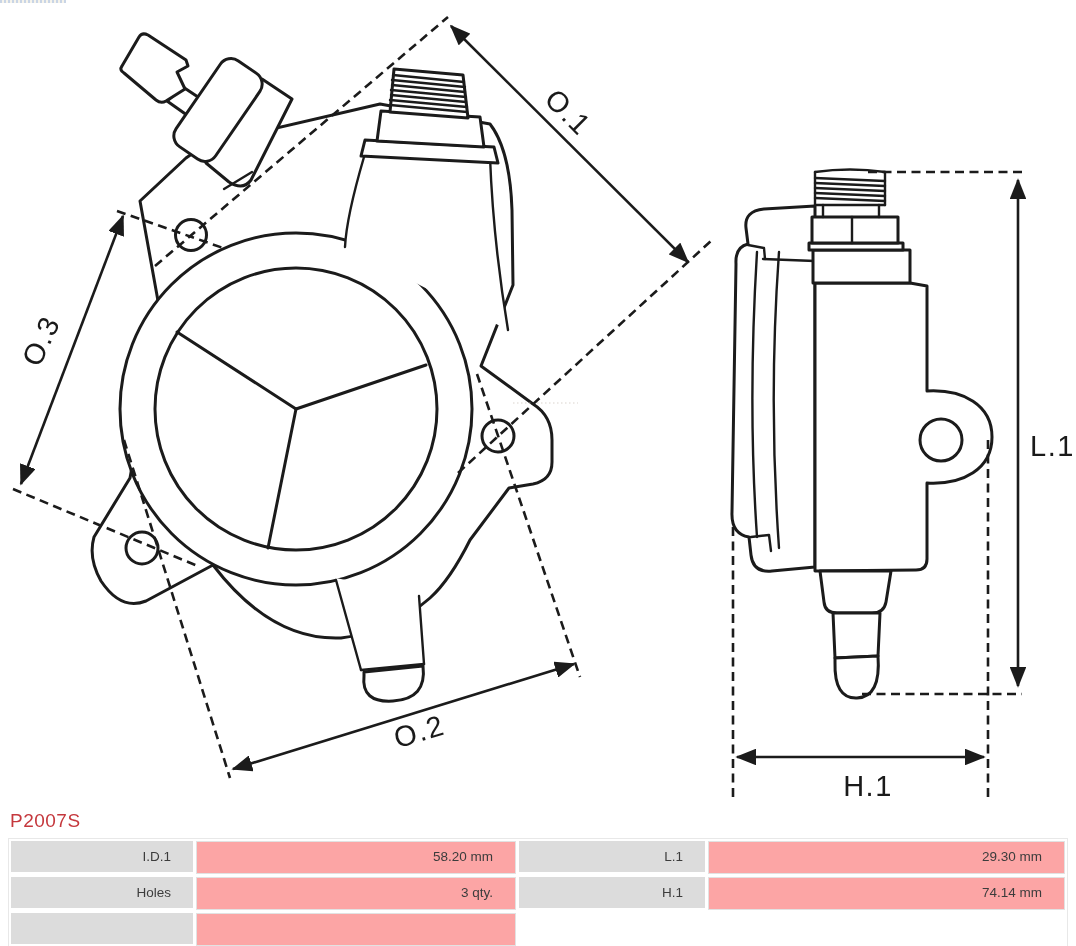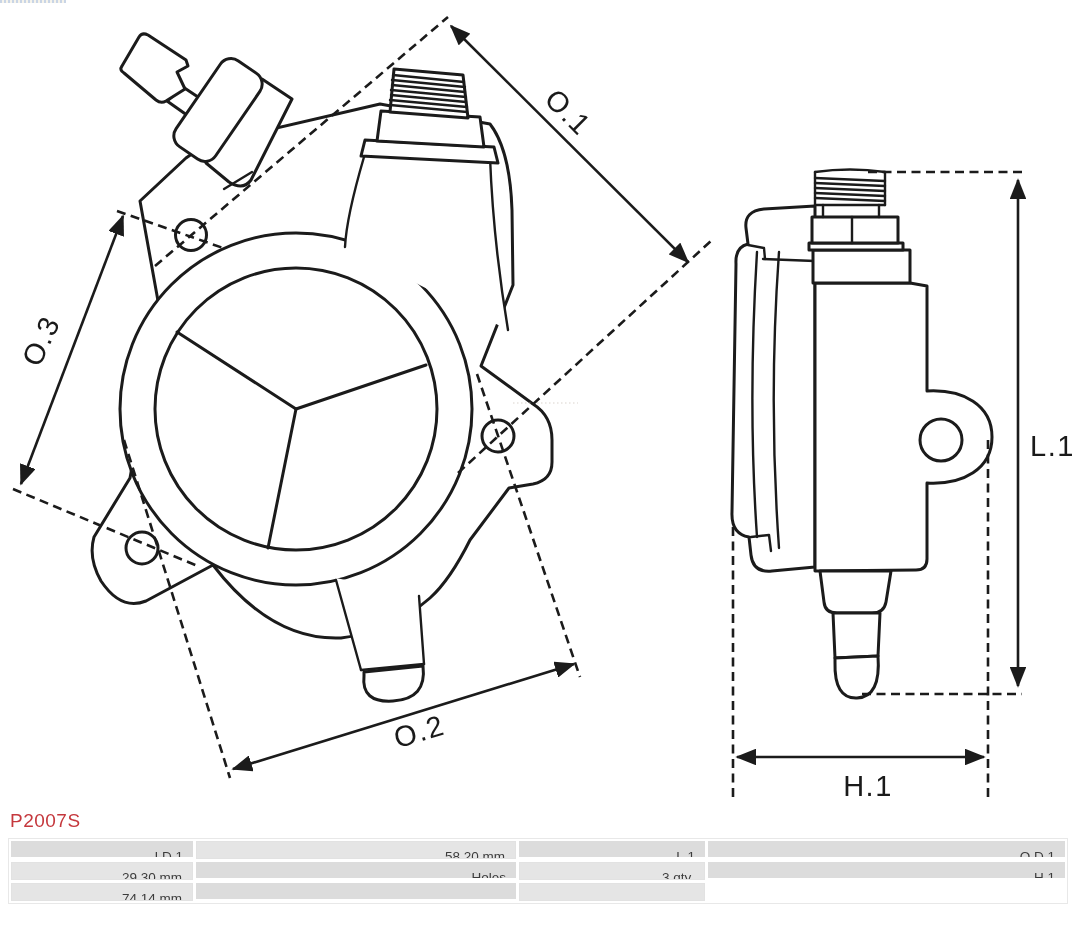--- a/index.html
+++ b/index.html
@@ -14,24 +14,24 @@
   .dash{fill:none;stroke:#1b1b1b;stroke-width:2.6;stroke-dasharray:9 5.5;}
   .dim{fill:none;stroke:#1b1b1b;stroke-width:2.6;}
   .dimlabel{fill:#1a1a1a;font-family:"Liberation Sans",sans-serif;font-size:29px;
         font-weight:300;letter-spacing:1.5px;}
   .faint{stroke:#c9c2b8;stroke-width:1.2;stroke-dasharray:1.5 2.5;opacity:.7;}
   .part-header{margin:10px 16px 6px 10px;height:22px;}
   .part-number{color:#c5383d;font-size:19px;font-weight:400;letter-spacing:.5px;}
   .spec-table{margin-left:8px;width:1060px;border:1px solid #e8e8e8;padding:2px;
         display:grid;grid-template-columns:182px 320px 186px 1fr;gap:3px;background:#fff;
         box-sizing:border-box;}
-  .cell{height:16px;line-height:31px;font-size:13.5px;color:#3c3c3c;
-        text-align:right;padding-right:10px;overflow:hidden;}
+  .cell{height:31px;line-height:31px;font-size:13.5px;color:#3c3c3c;
+        text-align:right;padding-right:22px;overflow:hidden;}
   .cell.label{background:#dcdcdc;}
-  .cell.value{background:#e5e5e5;border:1px solid #e2e2e2;line-height:29px;}
+  .cell.value{background:#fca5a5;border:1px solid #e2e2e2;line-height:29px;}
 </style>
 </head>
 <body>
 
 <div class="page">
 
   <div class="artifact"></div>
 
   <svg class="drawing" width="1076" height="800" viewBox="0 0 1076 800">
     <defs>
@@ -175,21 +175,20 @@
 
   <div class="part-header">
     <span class="part-number">P2007S</span>
   </div>
 
   <div class="spec-table">
     <div class="cell label">I.D.1</div>
     <div class="cell value">58.20 mm</div>
     <div class="cell label">L.1</div>
 
-    <div class="cell label">O.D.1</div>
     <div class="cell value">29.30 mm</div>
     <div class="cell label">Holes</div>
     <div class="cell value">3 qty.</div>
 
     <div class="cell label">H.1</div>
     <div class="cell value">74.14 mm</div>
     <div class="cell label"></div>
     <div class="cell value"></div>
   </div>
 

